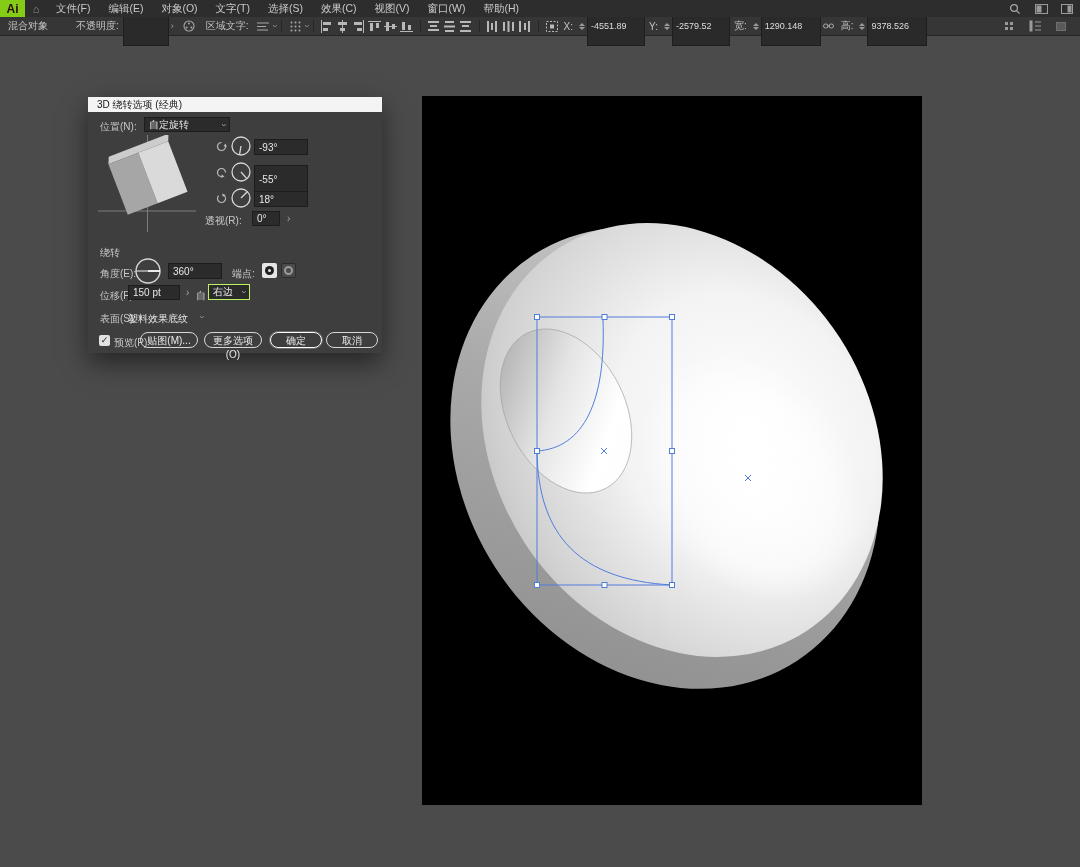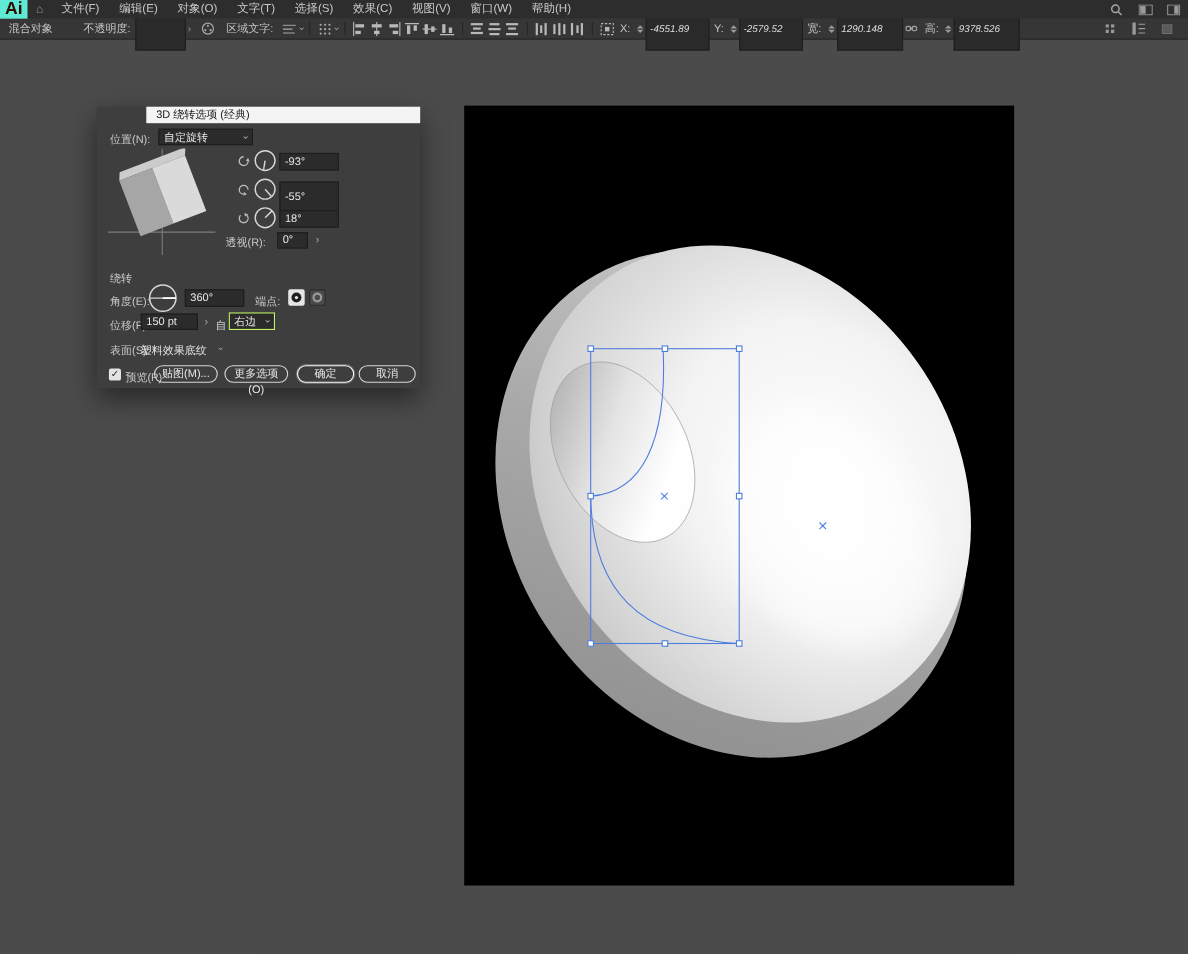--- a/index.html
+++ b/index.html
@@ -8,53 +8,53 @@
     background:#4b4b4b;
     font-family:"Liberation Sans","DejaVu Sans",sans-serif;
     -webkit-font-smoothing:antialiased;
   }
   
   .menubar{
     position:absolute;left:0;top:0;width:1080px;height:17px;
     background:#2d2d2d;display:flex;align-items:center;
     font-size:10.5px;color:#c9c9c9;z-index:30;
   }
-  .ai-logo{width:25px;height:17px;background:#5eead4;color:#2d0a02;
-    font-weight:bold;font-size:16px;display:flex;align-items:center;justify-content:center;}
+  .ai-logo{width:25px;height:17px;background:#84cc16;color:#2d0a02;
+    font-weight:bold;font-size:12px;display:flex;align-items:center;justify-content:center;}
   .home-ico{width:22px;text-align:center;color:#8e8e8e;font-size:11px;}
   .menu-item{padding:12px 9px;line-height:17px;white-space:nowrap;}
   .menubar-spacer{flex:1;}
   .mb-ico{width:26px;height:17px;display:flex;align-items:center;justify-content:center;color:#a8a8a8;}
   
   .controlbar{
     position:absolute;left:0;top:17px;width:1080px;height:18px;
     background:#363636;border-bottom:1px solid #252525;
     display:flex;align-items:center;font-size:10px;color:#c4c4c4;z-index:29;
   }
   .cb-label{margin:0 4px;white-space:nowrap;}
   .cb-field{background:#2a2a2a;border:1px solid #1e1e1e;height:11px;
-    color:#dedede;font-size:9px;line-height:11px;padding:13px 3px;font-style:italic;}
+    color:#dedede;font-size:9px;line-height:11px;padding:13px 3px;}
   .chev{color:#a5a5a5;font-size:9px;margin:0 2px;}
   .chev-down{display:inline-block;transform:rotate(90deg);color:#a5a5a5;font-size:9px;}
   .vsep{width:1px;height:12px;background:#262626;margin:0 5px;}
   .al{width:14px;height:13px;margin:0 1px;display:flex;align-items:center;justify-content:center;}
   .stepper{display:inline-flex;flex-direction:column;gap:1px;margin:0 2px;}
   .stepper i{display:block;width:0;height:0;border-left:3px solid transparent;border-right:3px solid transparent;}
   .stepper .up{border-bottom:3px solid #9a9a9a;}
   .stepper .dn{border-top:3px solid #9a9a9a;}
   
   .artboard{position:absolute;left:422px;top:96px;width:500px;height:709px;background:#000;}
   
   .dialog{
     position:absolute;left:88px;top:97px;width:294px;height:256px;
     background:#3e3e3e;box-shadow:0 10px 24px rgba(0,0,0,.5);z-index:40;
     font-size:10px;color:#c9c9c9;
   }
   .dlg-title{height:15px;background:#f4f4f4;color:#161616;line-height:15px;
-    padding-left:9px;font-size:10px;margin-left:45px;}
+    padding-left:9px;font-size:10px;}
   .abs{position:absolute;}
   .dlabel{position:absolute;font-size:10px;color:#c9c9c9;white-space:nowrap;}
   .dfield{position:absolute;background:#2b2b2b;border:1px solid #1d1d1d;
     color:#e6e6e6;font-size:10px;display:flex;align-items:center;padding:0 4px;box-sizing:border-box;}
   .dselect{justify-content:space-between;}
   .dselect .chev-down{color:#bdbdbd;}
   .pill{position:absolute;height:16px;border:1px solid #d7d7d7;border-radius:9px;
     background:transparent;color:#e9e9e9;font-size:10px;line-height:14px;text-align:center;box-sizing:border-box;}
   .pill.default{border-color:#ffffff;box-shadow:0 0 0 1px rgba(255,255,255,.25);}
   .checkbox{position:absolute;width:11px;height:11px;background:#e2e2e2;border-radius:2px;

